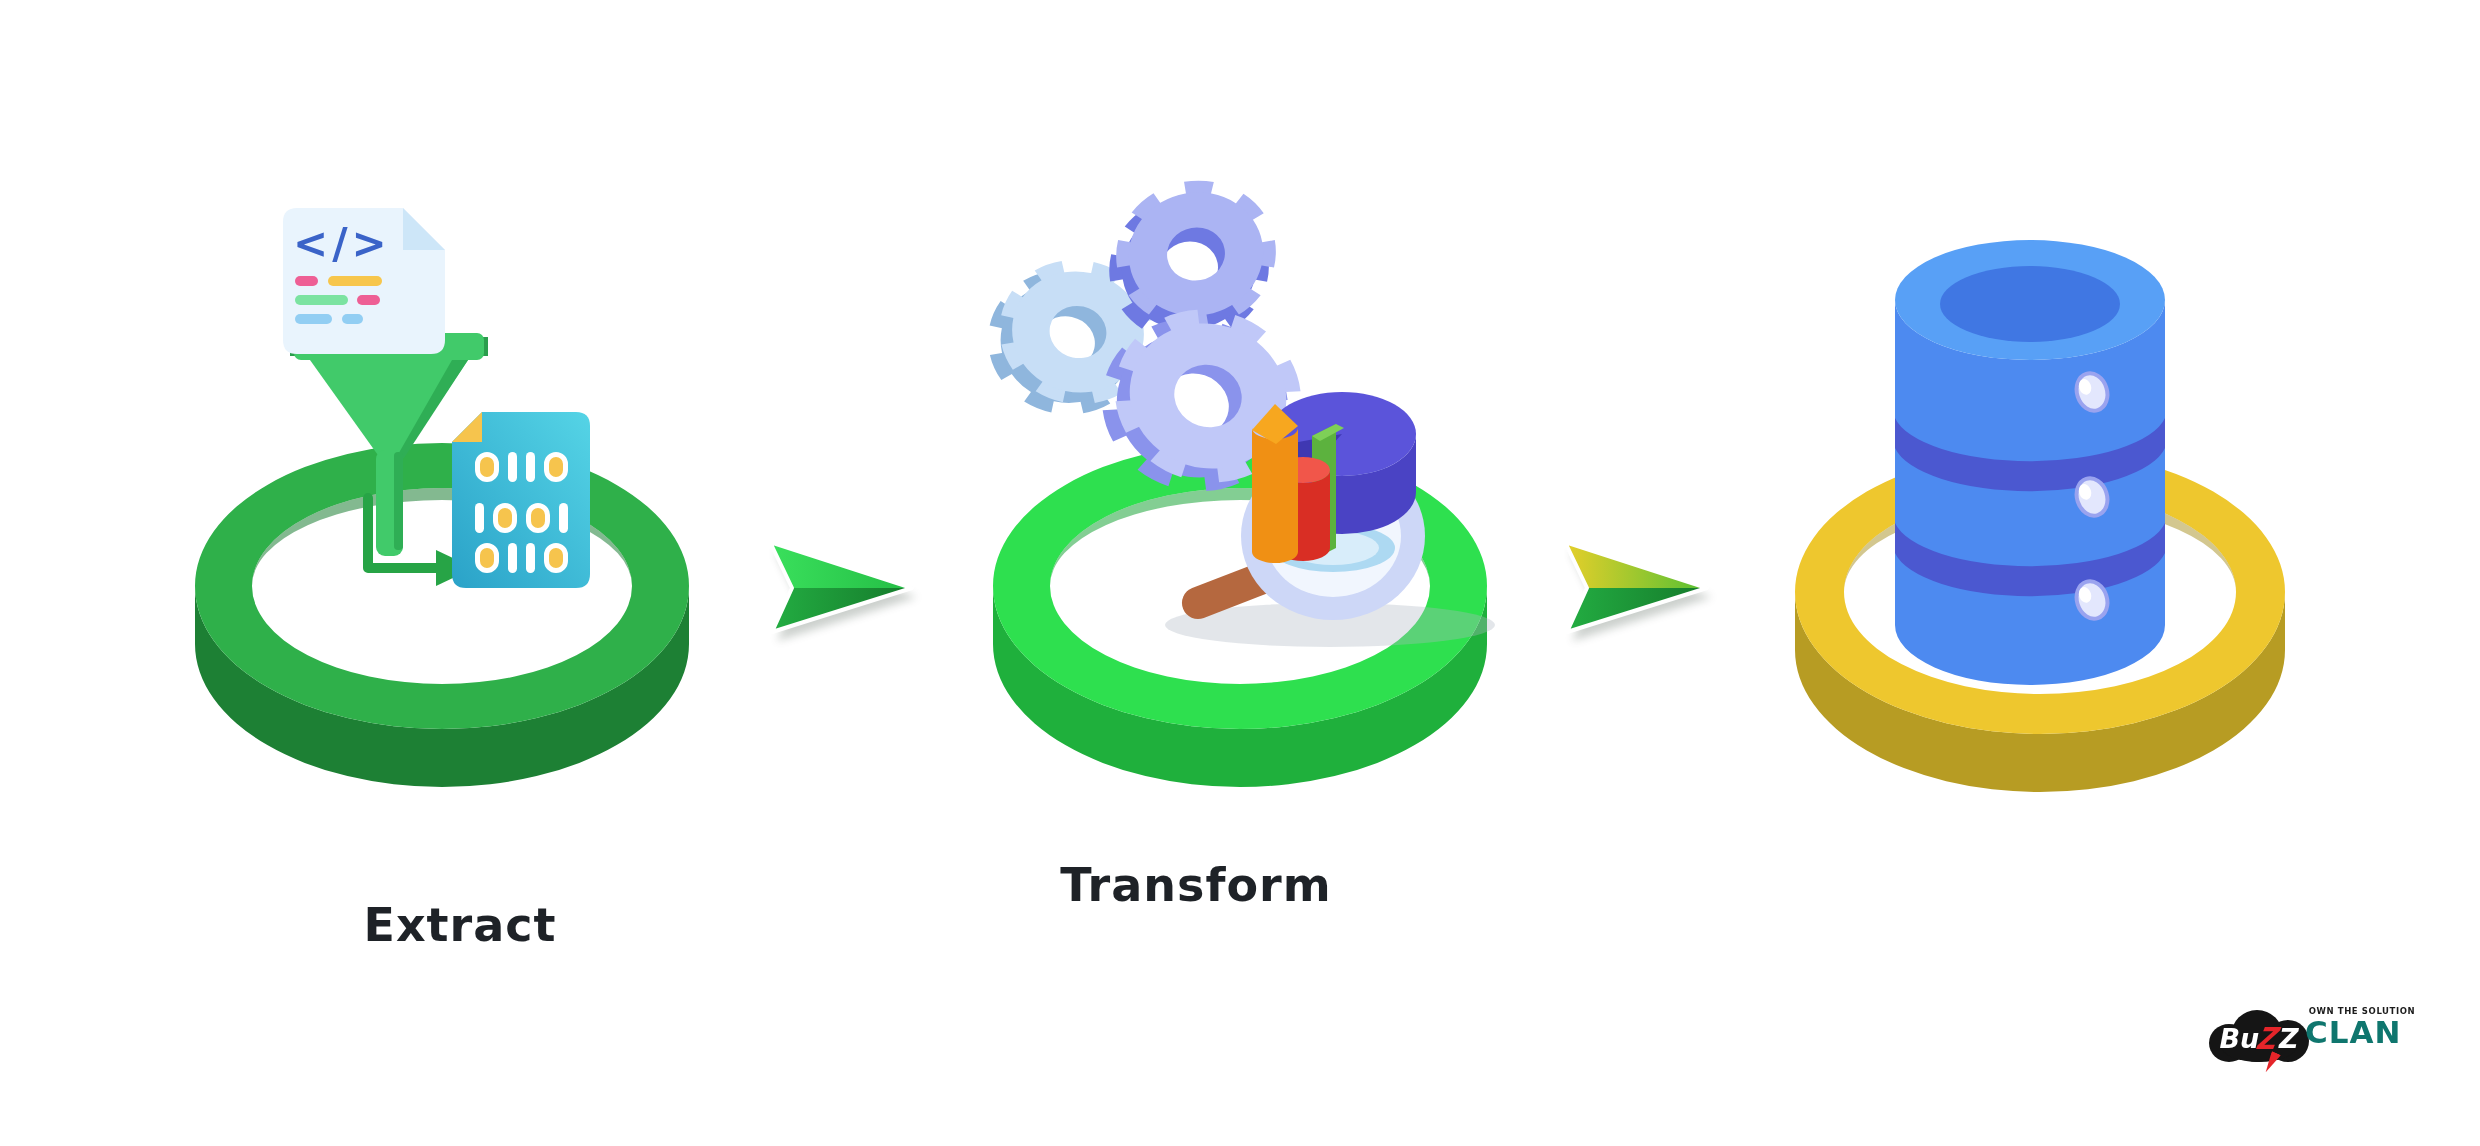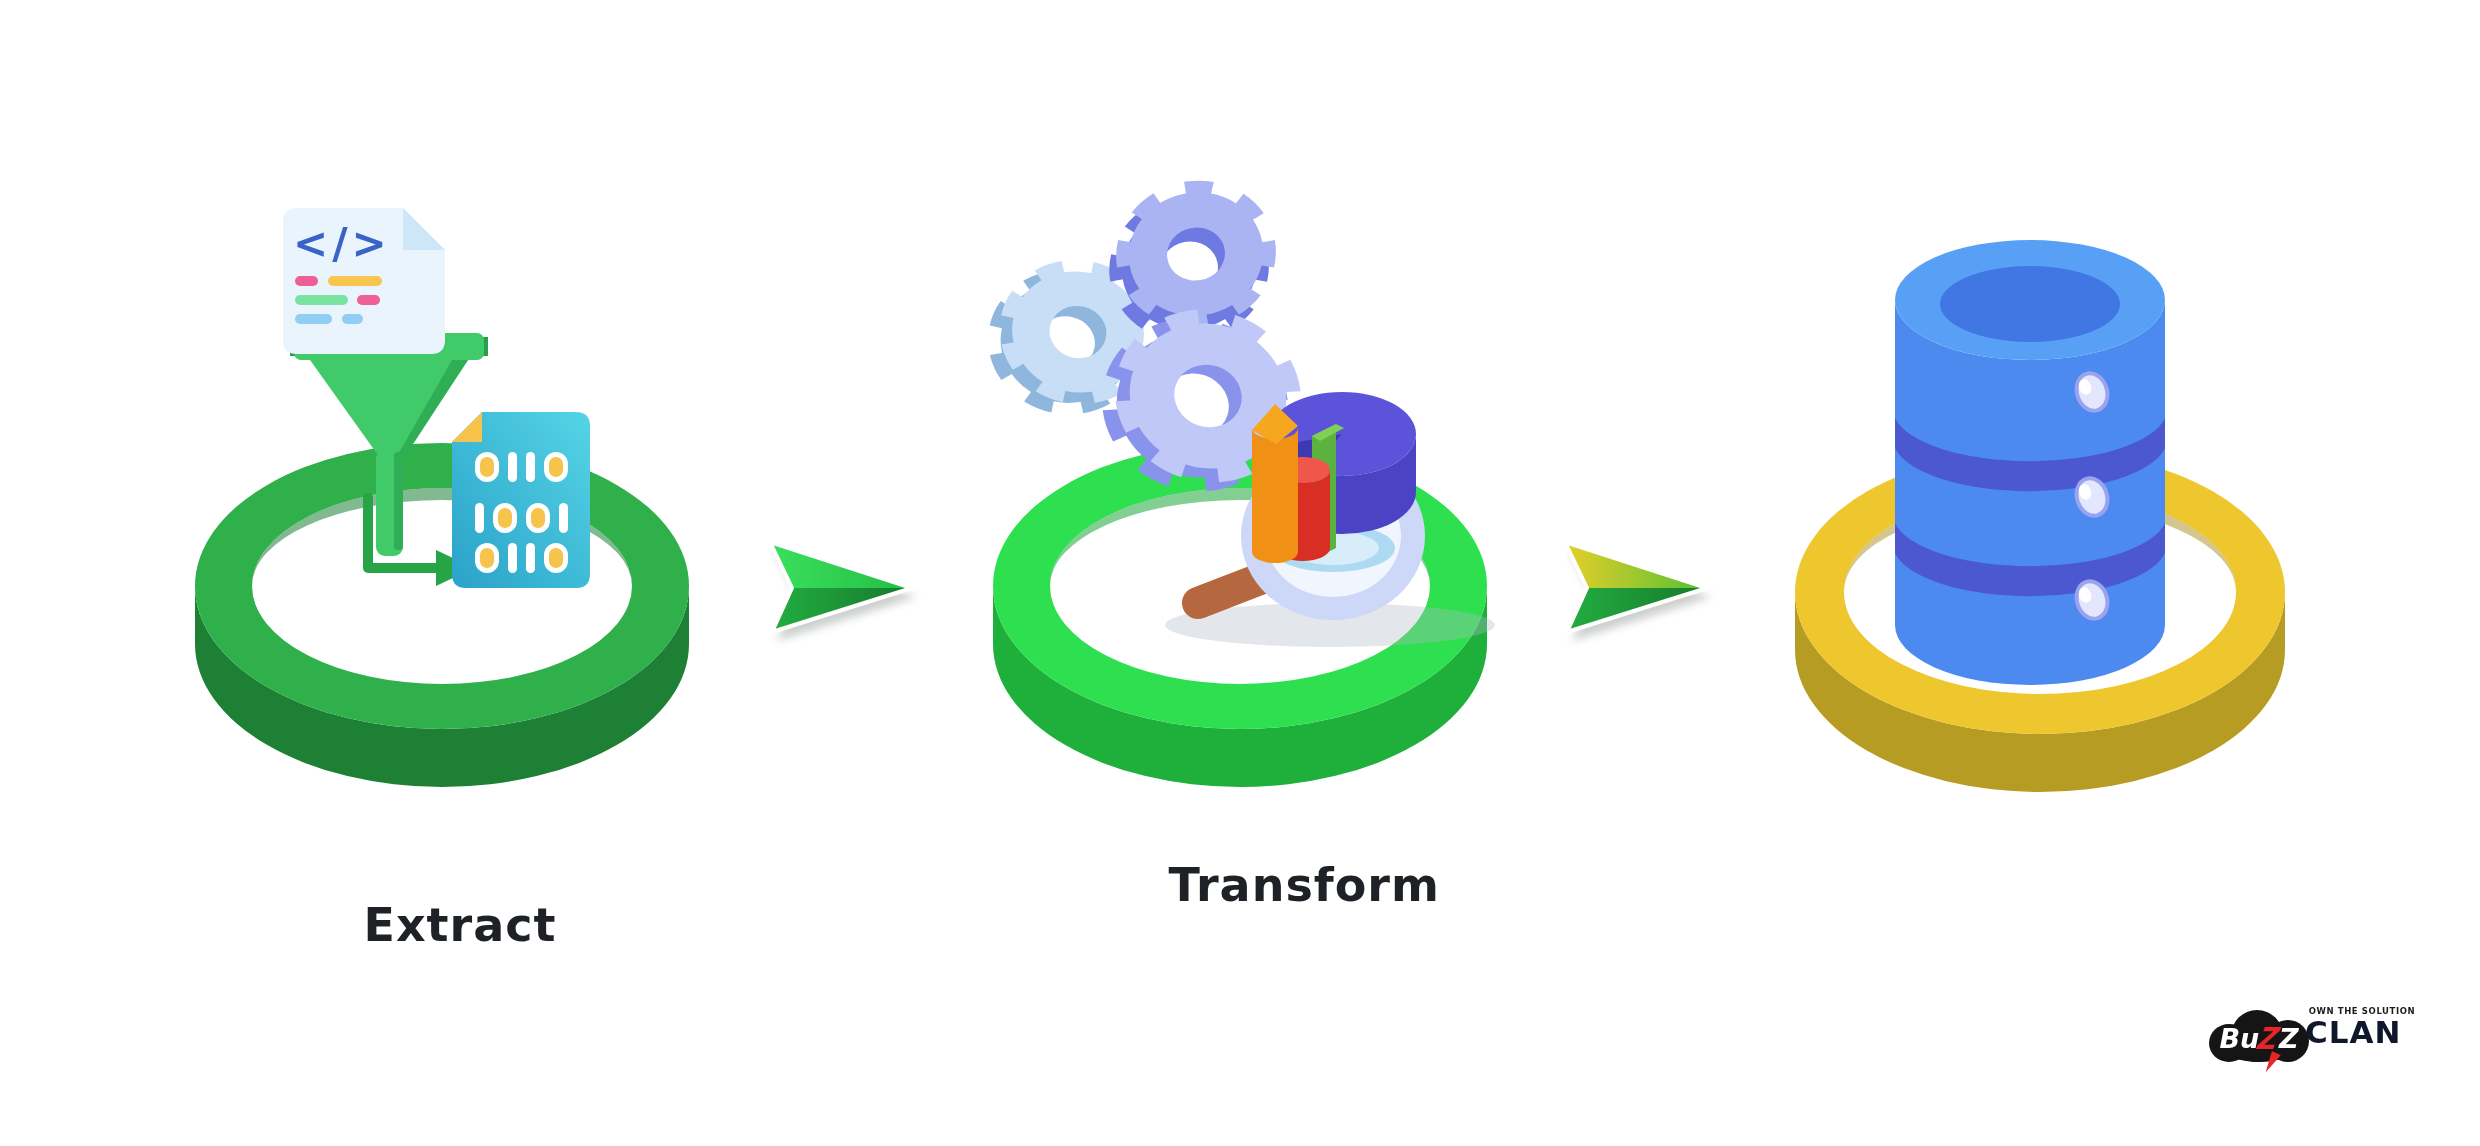--- a/index.html
+++ b/index.html
@@ -4,21 +4,21 @@
 <style>
   html,body{margin:0;padding:0;background:#ffffff;}
   #canvas{position:relative;width:2480px;height:1146px;background:#ffffff;overflow:hidden;
           font-family:"DejaVu Sans","Liberation Sans",sans-serif;}
   #scene{position:absolute;left:0;top:0;}
 
   
   .stage-label{position:absolute;top:858px;width:400px;text-align:center;
                font-size:46px;font-weight:700;color:#1e2227;letter-spacing:1px;}
   #label-extract{left:260px;margin-top:40px;}
-  #label-transform{left:1040px;text-align:right;}
+  #label-transform{left:996px;}
   #label-load{left:1840px;}
 
   
   .code-symbol{position:absolute;left:293px;top:219px;font-size:42px;font-weight:700;
                color:#3a63c8;letter-spacing:4px;}
 
   
   .binary-row{position:absolute;left:452px;width:138px;display:flex;
               justify-content:center;align-items:center;gap:9px;height:30px;}
   #binary-row-0{top:452px;}
@@ -37,21 +37,21 @@
   .logo .c1{left:0;top:16px;width:40px;height:38px;}
   .logo .c2{left:22px;top:2px;width:52px;height:52px;}
   .logo .c3{left:58px;top:12px;width:42px;height:42px;}
   .logo .c4{left:12px;top:22px;width:76px;height:32px;border-radius:16px;}
   .logo .buzz{position:absolute;left:0;top:16px;width:100px;text-align:center;
               font-size:27px;font-weight:700;font-style:italic;color:#ffffff;line-height:30px;}
   .logo .bolt{color:#e5252a;display:inline-block;transform:skewX(-12deg) scaleY(1.12);}
   .logo .bolt-tail{position:absolute;left:58px;top:44px;width:10px;height:22px;background:#e5252a;
                    clip-path:polygon(0 0,100% 0,30% 100%);transform:rotate(24deg);}
   .logo .clan{position:absolute;left:100px;top:14px;font-size:31px;font-weight:700;
-              color:#0f172a;letter-spacing:1px;}
+              color:#0f766e;letter-spacing:1px;}
 </style>
 </head>
 <body>
 
 <div id="canvas">
 
   <svg id="scene" width="2480" height="1146" viewBox="0 0 2480 1146">
     <defs>
       <g id="gear">
         <circle r="56" fill="none" stroke="currentColor" stroke-width="26" stroke-dasharray="21 23"></circle>

